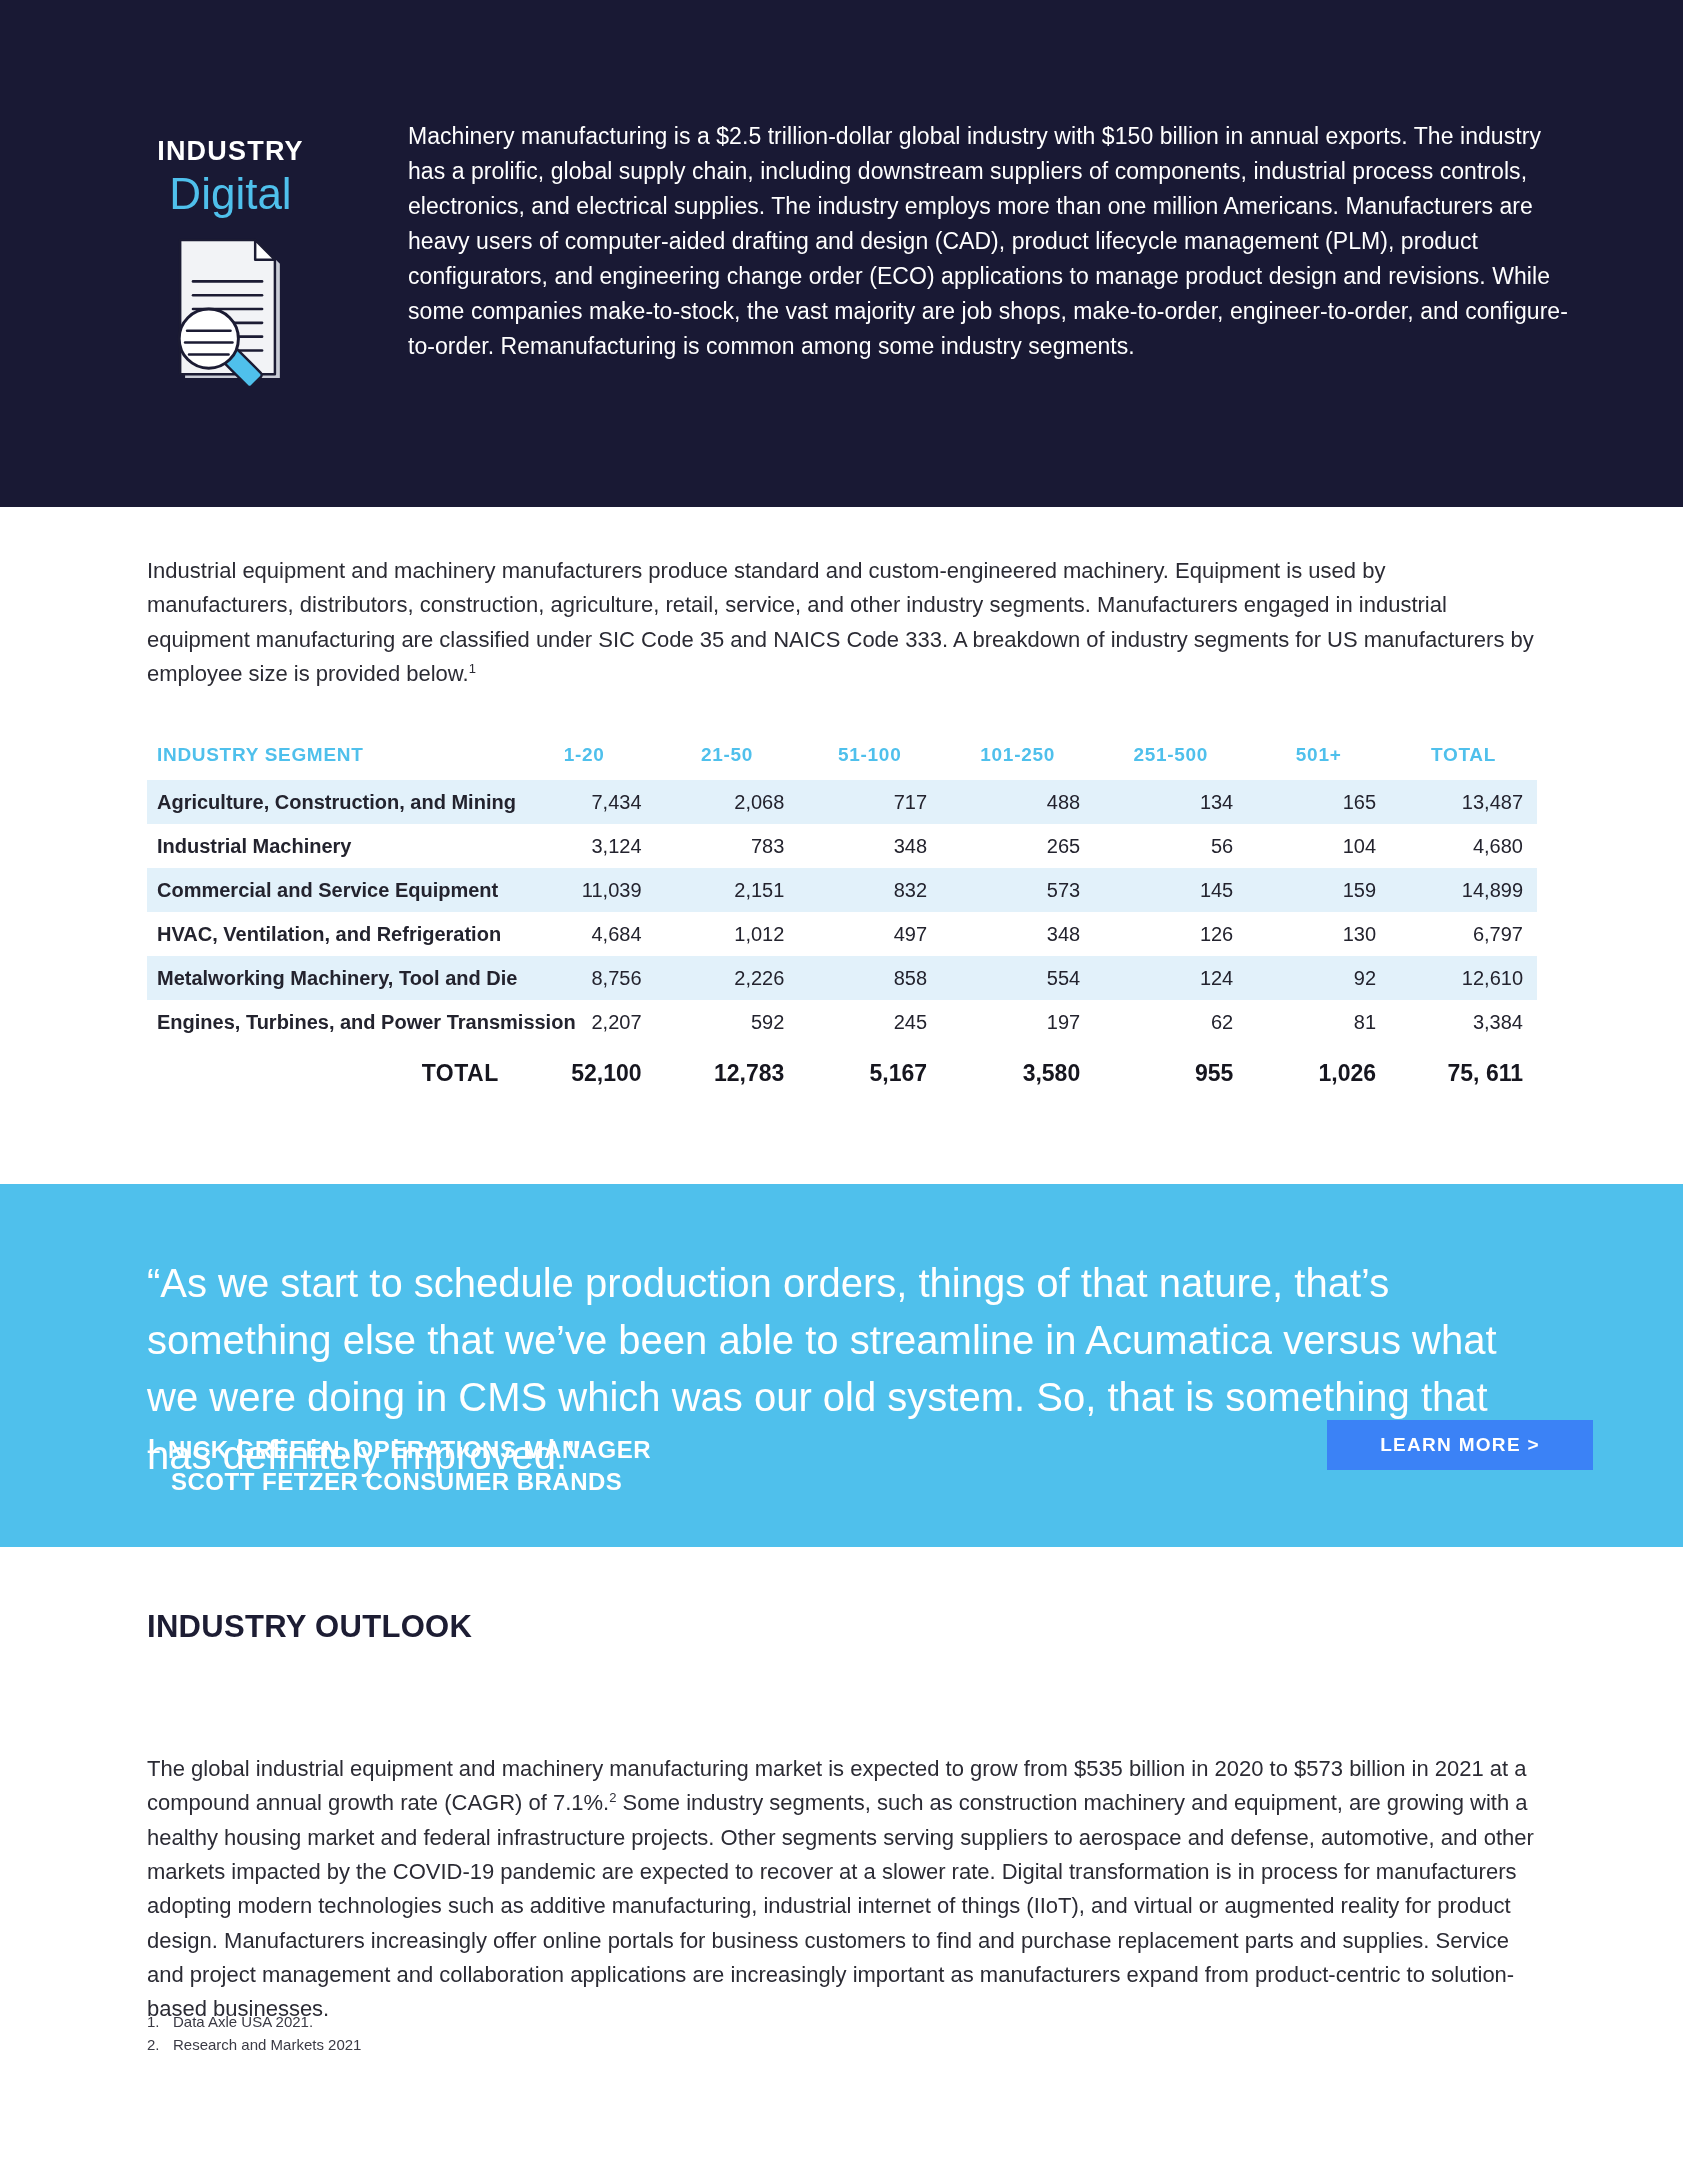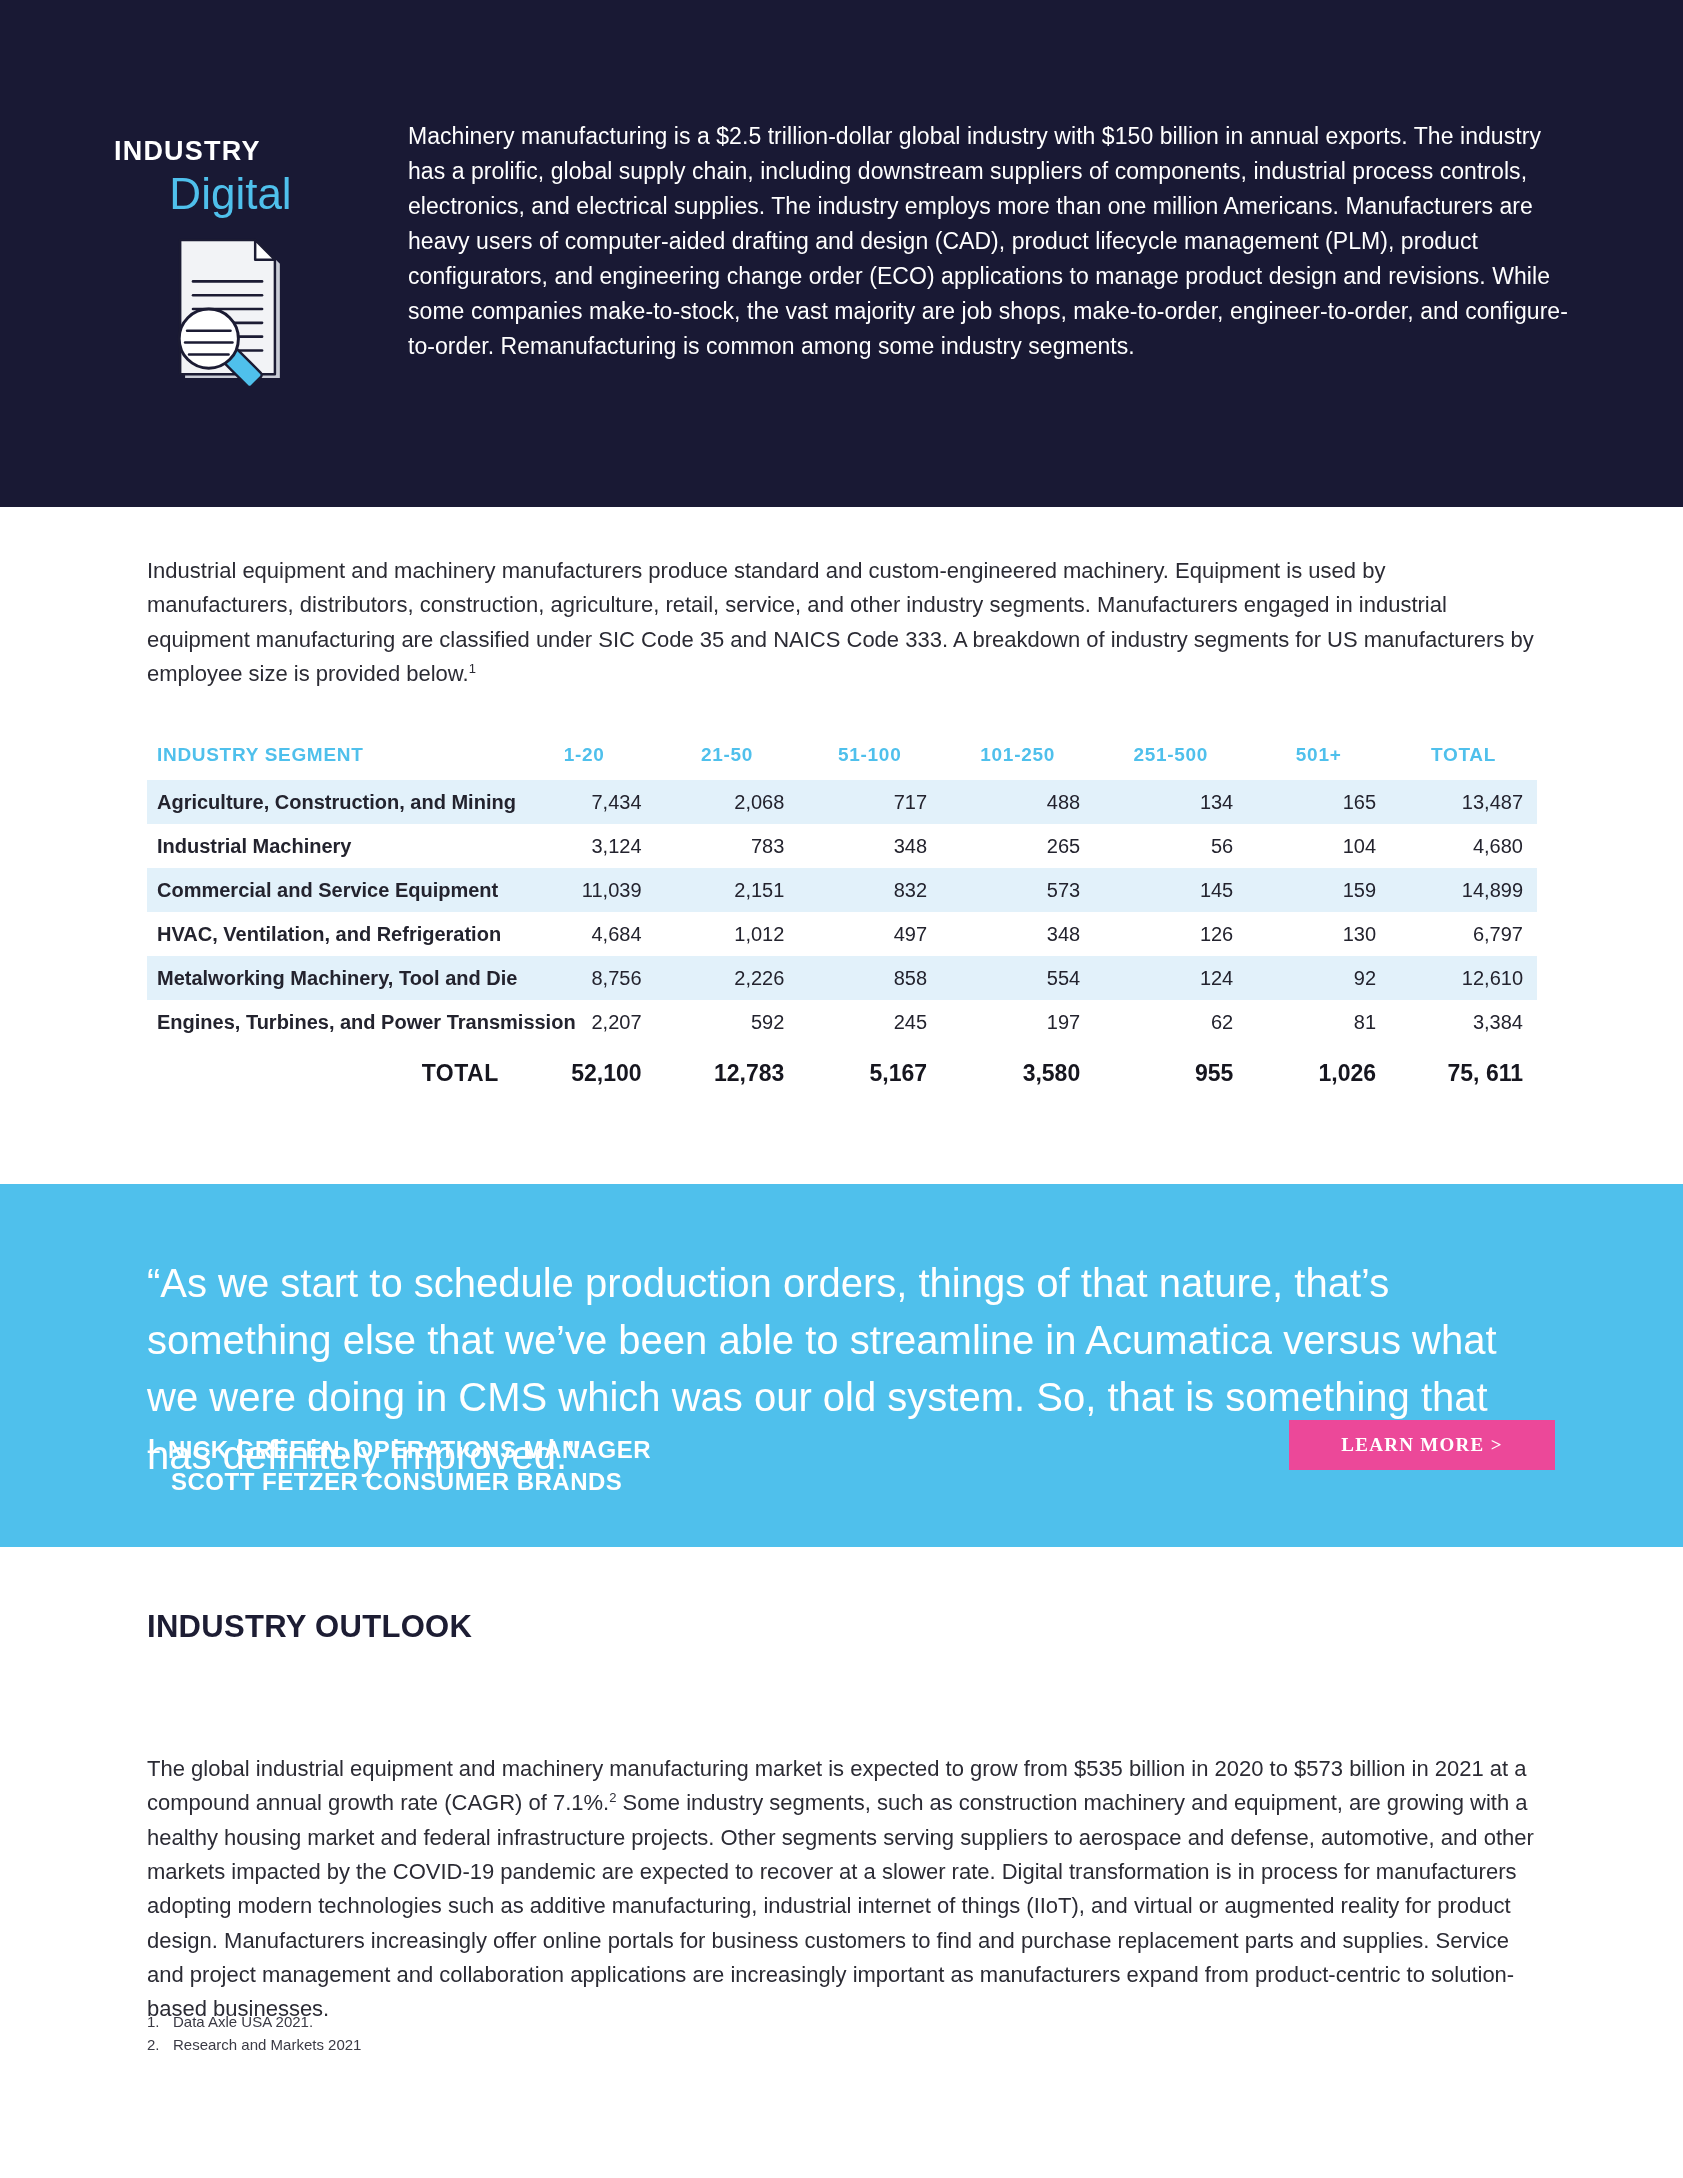--- a/index.html
+++ b/index.html
@@ -41,21 +41,21 @@
     width: 233px;
     flex: 0 0 233px;
     padding-top: 18px;
   }
 
   .hero-kicker {
     font-size: 27px;
     font-weight: 700;
     letter-spacing: 1.2px;
     color: #ffffff;
-    text-align: left;
+    text-align: center;
     line-height: 1.1;
   }
 
   .hero-title {
     font-size: 44px;
     font-weight: 400;
     color: #4fc0ec;
     text-align: center;
     line-height: 1.12;
     margin-top: 2px;
@@ -175,34 +175,34 @@
     color: #ffffff;
     font-size: 24px;
     font-weight: 700;
     letter-spacing: 0.5px;
     line-height: 1.35;
   }
   .quote-attr .line2 { padding-left: 24px; display: block; }
 
   .learn-btn {
     position: absolute;
-    left: 1289px; top: 1420px;
+    left: 1327px; top: 1420px;
     width: 266px;
     height: 50px;
-    background: #ec4899;
+    background: #3b82f6;
     color: #ffffff;
     font-size: 19px;
     font-weight: 700;
     letter-spacing: 1.3px;
     display: flex;
     align-items: center;
     justify-content: center;
     cursor: pointer;
     border: none;
-    font-family: Liberation Serif, serif;
+    font-family: Liberation Sans, sans-serif;
   }
 
   
   .outlook-head {
     position: absolute;
     left: 147px; top: 1609px;
     font-size: 31px;
     font-weight: 700;
     color: #1d1d33;
     letter-spacing: 0.3px;

